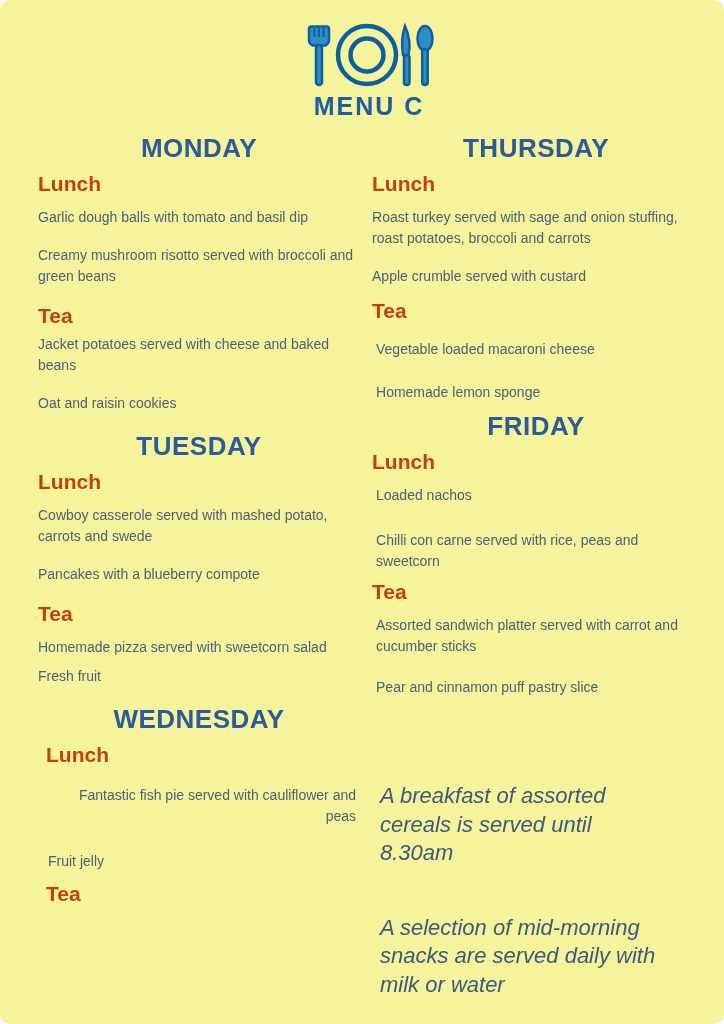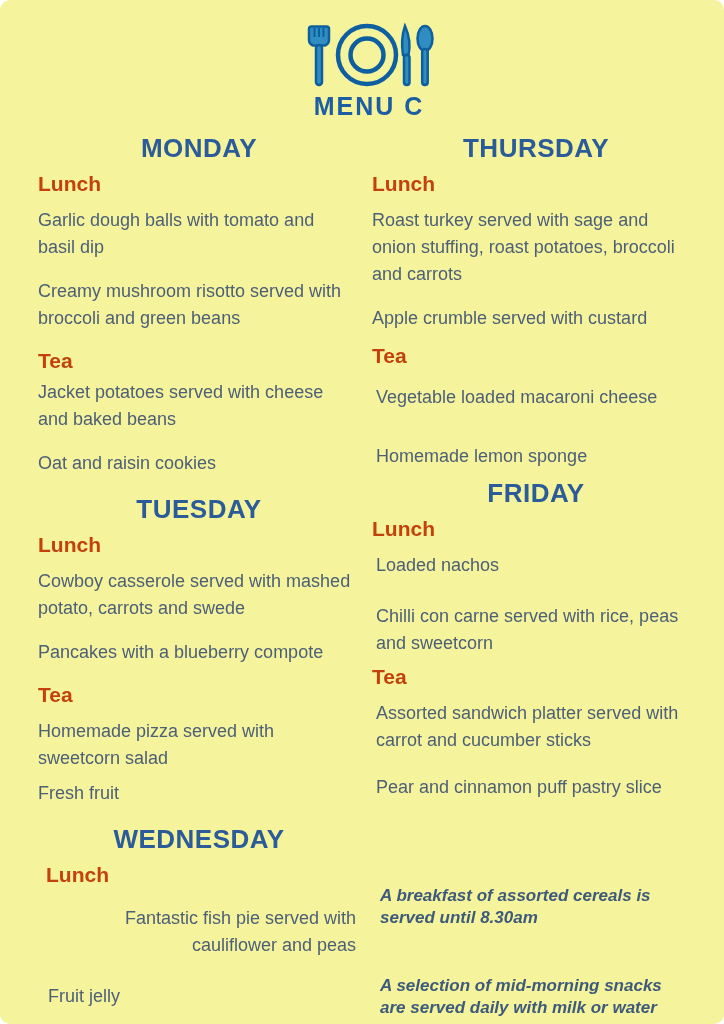--- a/index.html
+++ b/index.html
@@ -42,31 +42,31 @@
     margin:8px 0 2px;
   }
   h3.meal {
     color:#c2410c;
     font-size:21px;
     font-weight:bold;
     margin:8px 0 11px;
   }
   p.item {
     color:#4e6078;
-    font-size:18px;
+    font-size:14px;
     line-height:1.5;
     margin:0 0 17px;
     padding-right:4px;
   }
   .day-block { margin-bottom:2px; }
   .notes { margin-top:84px; padding-left:8px; }
   p.note {
     color:#3e5a7b;
-    font-size:17px;
-    font-weight:bold;
+    font-size:22px;
+    font-weight:normal;
     font-style:italic;
     line-height:1.3;
     margin:0 0 46px;
     padding-right:30px;
   }
 </style>
 </head>
 <body>
 
 <div class="page">
@@ -136,21 +136,21 @@
     </div>
 
     <div class="col-right">
 
       <section class="day-block">
         <h2 class="day">THURSDAY</h2>
         <h3 class="meal">Lunch</h3>
         <p class="item">Roast turkey served with sage and onion stuffing, roast potatoes, broccoli and carrots</p>
         <p class="item" style="margin-bottom:12px;">Apple crumble served with custard</p>
         <h3 class="meal" style="margin-bottom:16px;">Tea</h3>
-        <p class="item" style="padding-left:4px; margin-bottom:32px;">Vegetable loaded macaroni cheese</p>
+        <p class="item" style="padding-left:4px; margin-bottom:22px;">Vegetable loaded macaroni cheese</p>
         <p class="item" style="padding-left:4px; margin-bottom:6px;">Homemade lemon sponge</p>
       </section>
 
       <section class="day-block">
         <h2 class="day">FRIDAY</h2>
         <h3 class="meal">Lunch</h3>
         <p class="item" style="padding-left:4px; margin-bottom:24px;">Loaded nachos</p>
         <p class="item" style="padding-left:4px; margin-bottom:4px;">Chilli con carne served with rice, peas and sweetcorn</p>
         <h3 class="meal">Tea</h3>
         <p class="item" style="padding-left:4px; margin-bottom:20px;">Assorted sandwich platter served with carrot and cucumber sticks</p>

